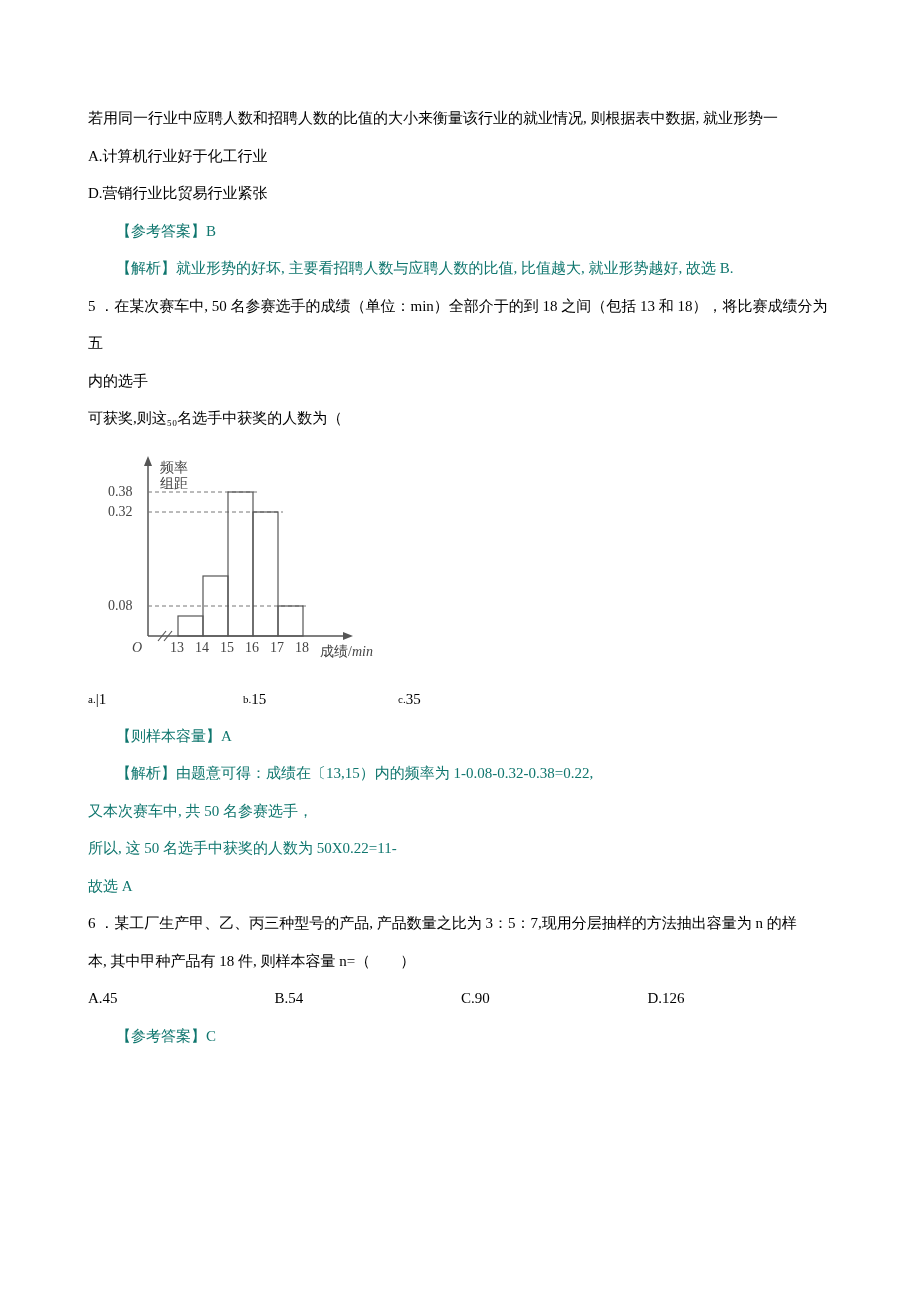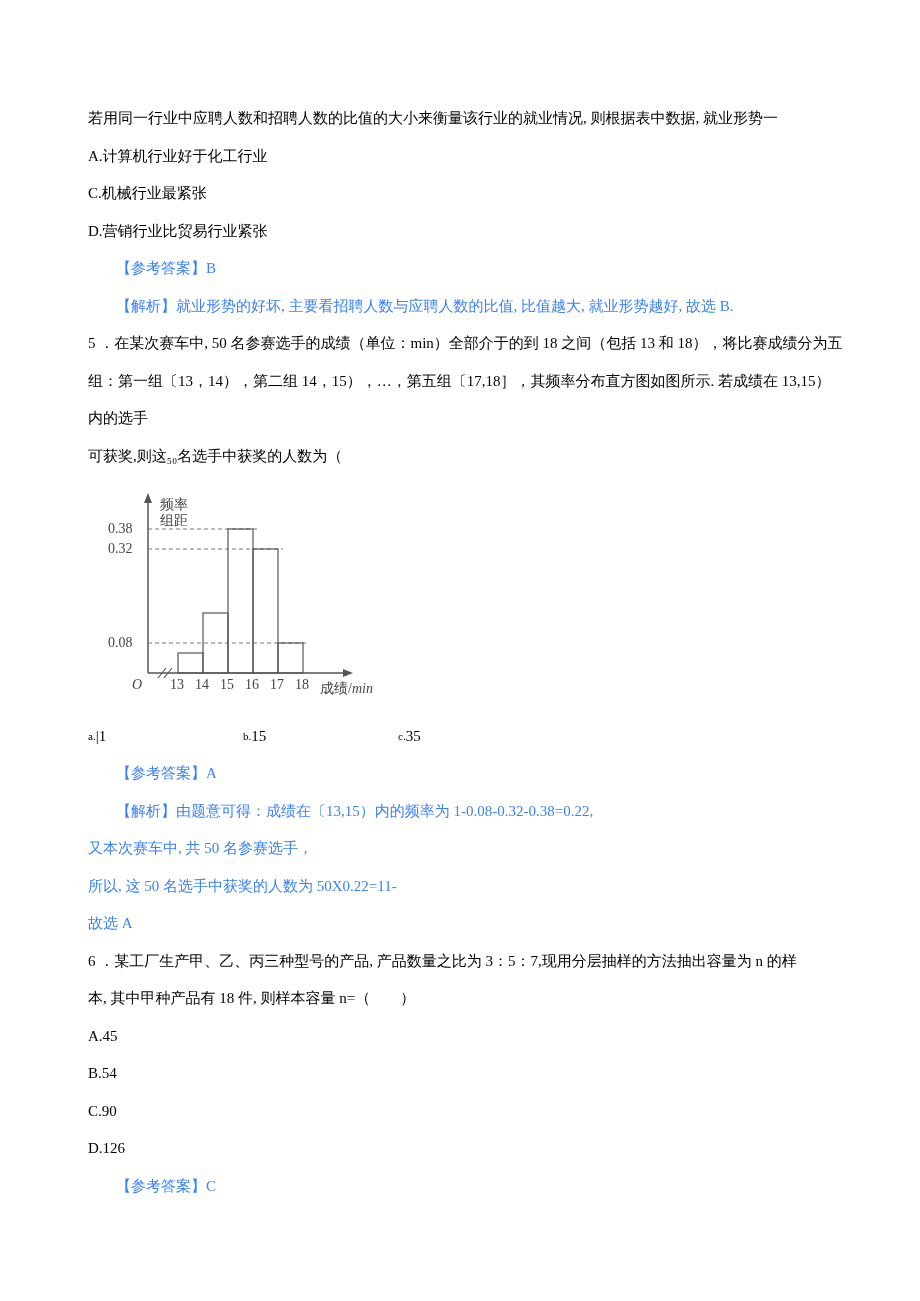--- a/index.html
+++ b/index.html
@@ -4,41 +4,40 @@
 <style>
   body {
     margin: 0;
     padding: 0;
     background: #ffffff;
     font-family: "SimSun", "宋体", serif;
   }
   .page {
     width: 920px;
     min-height: 1301px;
-    padding: 100px 48px 60px 88px;
+    padding: 100px 86px 60px 88px;
     box-sizing: border-box;
     background: #ffffff;
     color: #000000;
     font-size: 15px;
     line-height: 2.5;
   }
   .line {
     display: block;
   }
   .opt-row {
     display: flex;
-    flex-direction: column;
   }
   .opt-cell {
     flex: 1;
   }
   .opt-4 .opt-cell { flex: 0 0 25%; }
   .opt-2 .opt-cell { flex: 0 0 50%; }
   .red {
-    color: #3b82f6;
+    color: #0f766e;
   }
   .indent {
     padding-left: 28px;
   }
   .chart-wrap {
     margin: 8px 0 4px 0;
   }
   .chart-svg {
     display: block;
   }
@@ -69,29 +68,27 @@
 <body>
 
 <div class="page">
 
   <span class="line">若用同一行业中应聘人数和招聘人数的比值的大小来衡量该行业的就业情况, 则根据表中数据, 就业形势一</span>
 
   <div class="opt-row opt-2">
     <span class="opt-cell">A.计算机行业好于化工行业</span>
   </div>
   <div class="opt-row opt-2">
-    <span class="opt-cell">C.机械行业最紧张</span>
     <span class="opt-cell">D.营销行业比贸易行业紧张</span>
   </div>
 
   <span class="line red indent">【参考答案】B</span>
   <span class="line red indent">【解析】就业形势的好坏, 主要看招聘人数与应聘人数的比值, 比值越大, 就业形势越好, 故选 B.</span>
 
   <span class="line"><span>5</span><span> ．在某次赛车中, 50 名参赛选手的成绩（单位：min）全部介于的到 18 之间（包括 13 和 18），将比赛成绩分为五</span></span>
-  <span class="line">组：第一组〔13，14），第二组 14，15），…，第五组〔17,18］，其频率分布直方图如图所示. 若成绩在 13,15）</span>
   <span class="line">内的选手</span>
   <span class="line">可获奖,则这₅₀名选手中获奖的人数为（</span>
 
   <div class="chart-wrap">
     <svg class="chart-svg" width="300" height="230" viewBox="0 0 300 230">
 
       <line x1="60" y1="190" x2="60" y2="15" stroke="#555" stroke-width="1.5"></line>
       <polygon points="60,10 56,20 64,20" fill="#555"></polygon>
       <line x1="60" y1="190" x2="260" y2="190" stroke="#555" stroke-width="1.5"></line>
       <polygon points="265,190 255,186 255,194" fill="#555"></polygon>
@@ -131,21 +128,21 @@
       <text x="232" y="210" class="chart-title">成绩/<tspan font-style="italic">min</tspan></text>
     </svg>
   </div>
 
   <div class="q5-choices">
     <span class="cell"><span class="lab">a.</span><span class="num">|1</span></span>
     <span class="cell"><span class="lab">b.</span><span class="num">15</span></span>
     <span class="cell"><span class="lab">c.</span><span class="num">35</span></span>
   </div>
 
-  <span class="line red indent">【参考答案】A</span>
+  <span class="line red indent">【则样本容量】A</span>
   <span class="line red indent">【解析】由题意可得：成绩在〔13,15）内的频率为 1-0.08-0.32-0.38=0.22,</span>
   <span class="line red">又本次赛车中, 共 50 名参赛选手，</span>
   <span class="line red">所以, 这 50 名选手中获奖的人数为 50X0.22=11-</span>
   <span class="line red">故选 A</span>
 
   <span class="line"><span>6</span><span> ．某工厂生产甲、乙、丙三种型号的产品, 产品数量之比为 3：5：7,现用分层抽样的方法抽出容量为 n 的样</span></span>
   <span class="line">本, 其中甲种产品有 18 件, 则样本容量 n=（　　）</span>
 
   <div class="opt-row opt-4">
     <span class="opt-cell">A.45</span>

